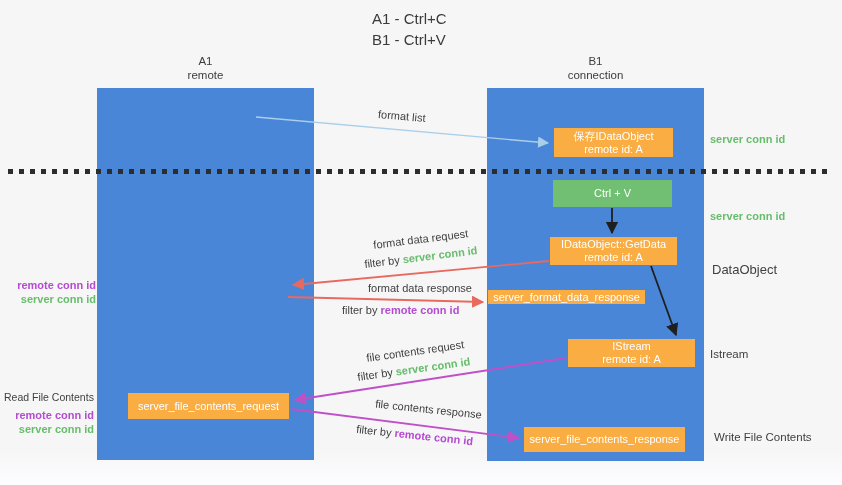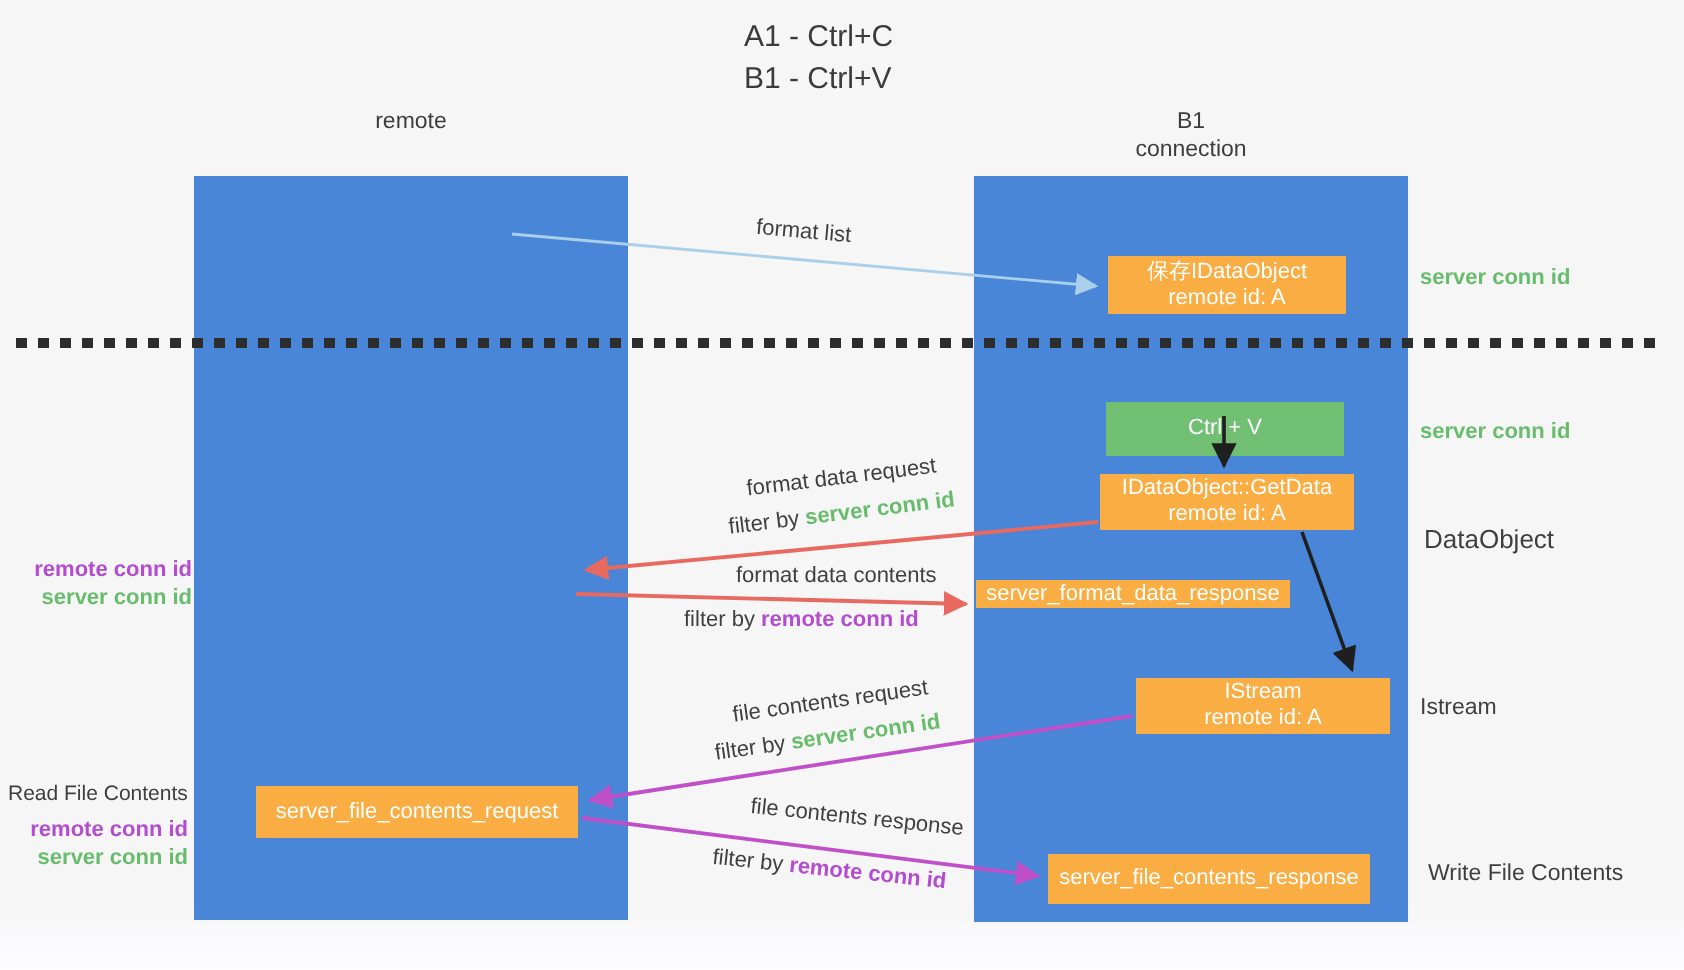--- a/index.html
+++ b/index.html
@@ -31,39 +31,40 @@
 <body>
 
 <div class="canvas">
 
   <div class="title">
     <div>A1 - Ctrl+C</div>
     <div>B1 - Ctrl+V</div>
   </div>
 
   <div class="col-header" style="left:97px;">
+    <div>A1</div>
     <div>remote</div>
   </div>
   <div class="col-header" style="left:487px;">
     <div>B1</div>
     <div>connection</div>
   </div>
 
   <div class="lifeline" style="left:97px;"></div>
   <div class="lifeline" style="left:487px;height:373px;"></div>
 
   <div class="dotted"></div>
 
 
   <div class="node orange" style="left:554px;top:128px;width:119px;height:29px;">
     <span>保存IDataObject</span>
     <span>remote id: A</span>
   </div>
 
-  <div class="node green" style="left:553px;top:180px;width:119px;height:27px;margin-top:21px;">
+  <div class="node green" style="left:553px;top:180px;width:119px;height:27px;">
     <span>Ctrl + V</span>
   </div>
 
   <div class="node orange" style="left:550px;top:237px;width:127px;height:28px;">
     <span>IDataObject::GetData</span>
     <span>remote id: A</span>
   </div>
 
 
   <div class="node orange" style="left:488px;top:290px;width:157px;height:14px;">
@@ -108,21 +109,21 @@
   </svg>
 
   <div class="lbl rot5" style="left:378px;top:110px;">format list</div>
 
   <div class="lbl rotm7" style="left:373px;top:233px;">format data request</div>
   <div class="lbl rotm7" style="left:364px;top:251px;">
     <span>filter by</span>
     <span class="green-t">server conn id</span>
   </div>
 
-  <div class="lbl" style="left:368px;top:282px;">format data contents</div>
+  <div class="lbl" style="left:368px;top:282px;">format data response</div>
   <div class="lbl" style="left:342px;top:304px;">
     <span>filter by</span>
     <span class="purple-t">remote conn id</span>
   </div>
 
   <div class="lbl rotm8" style="left:366px;top:345px;">file contents request</div>
   <div class="lbl rotm8" style="left:357px;top:363px;">
     <span>filter by</span>
     <span class="green-t">server conn id</span>
   </div>

